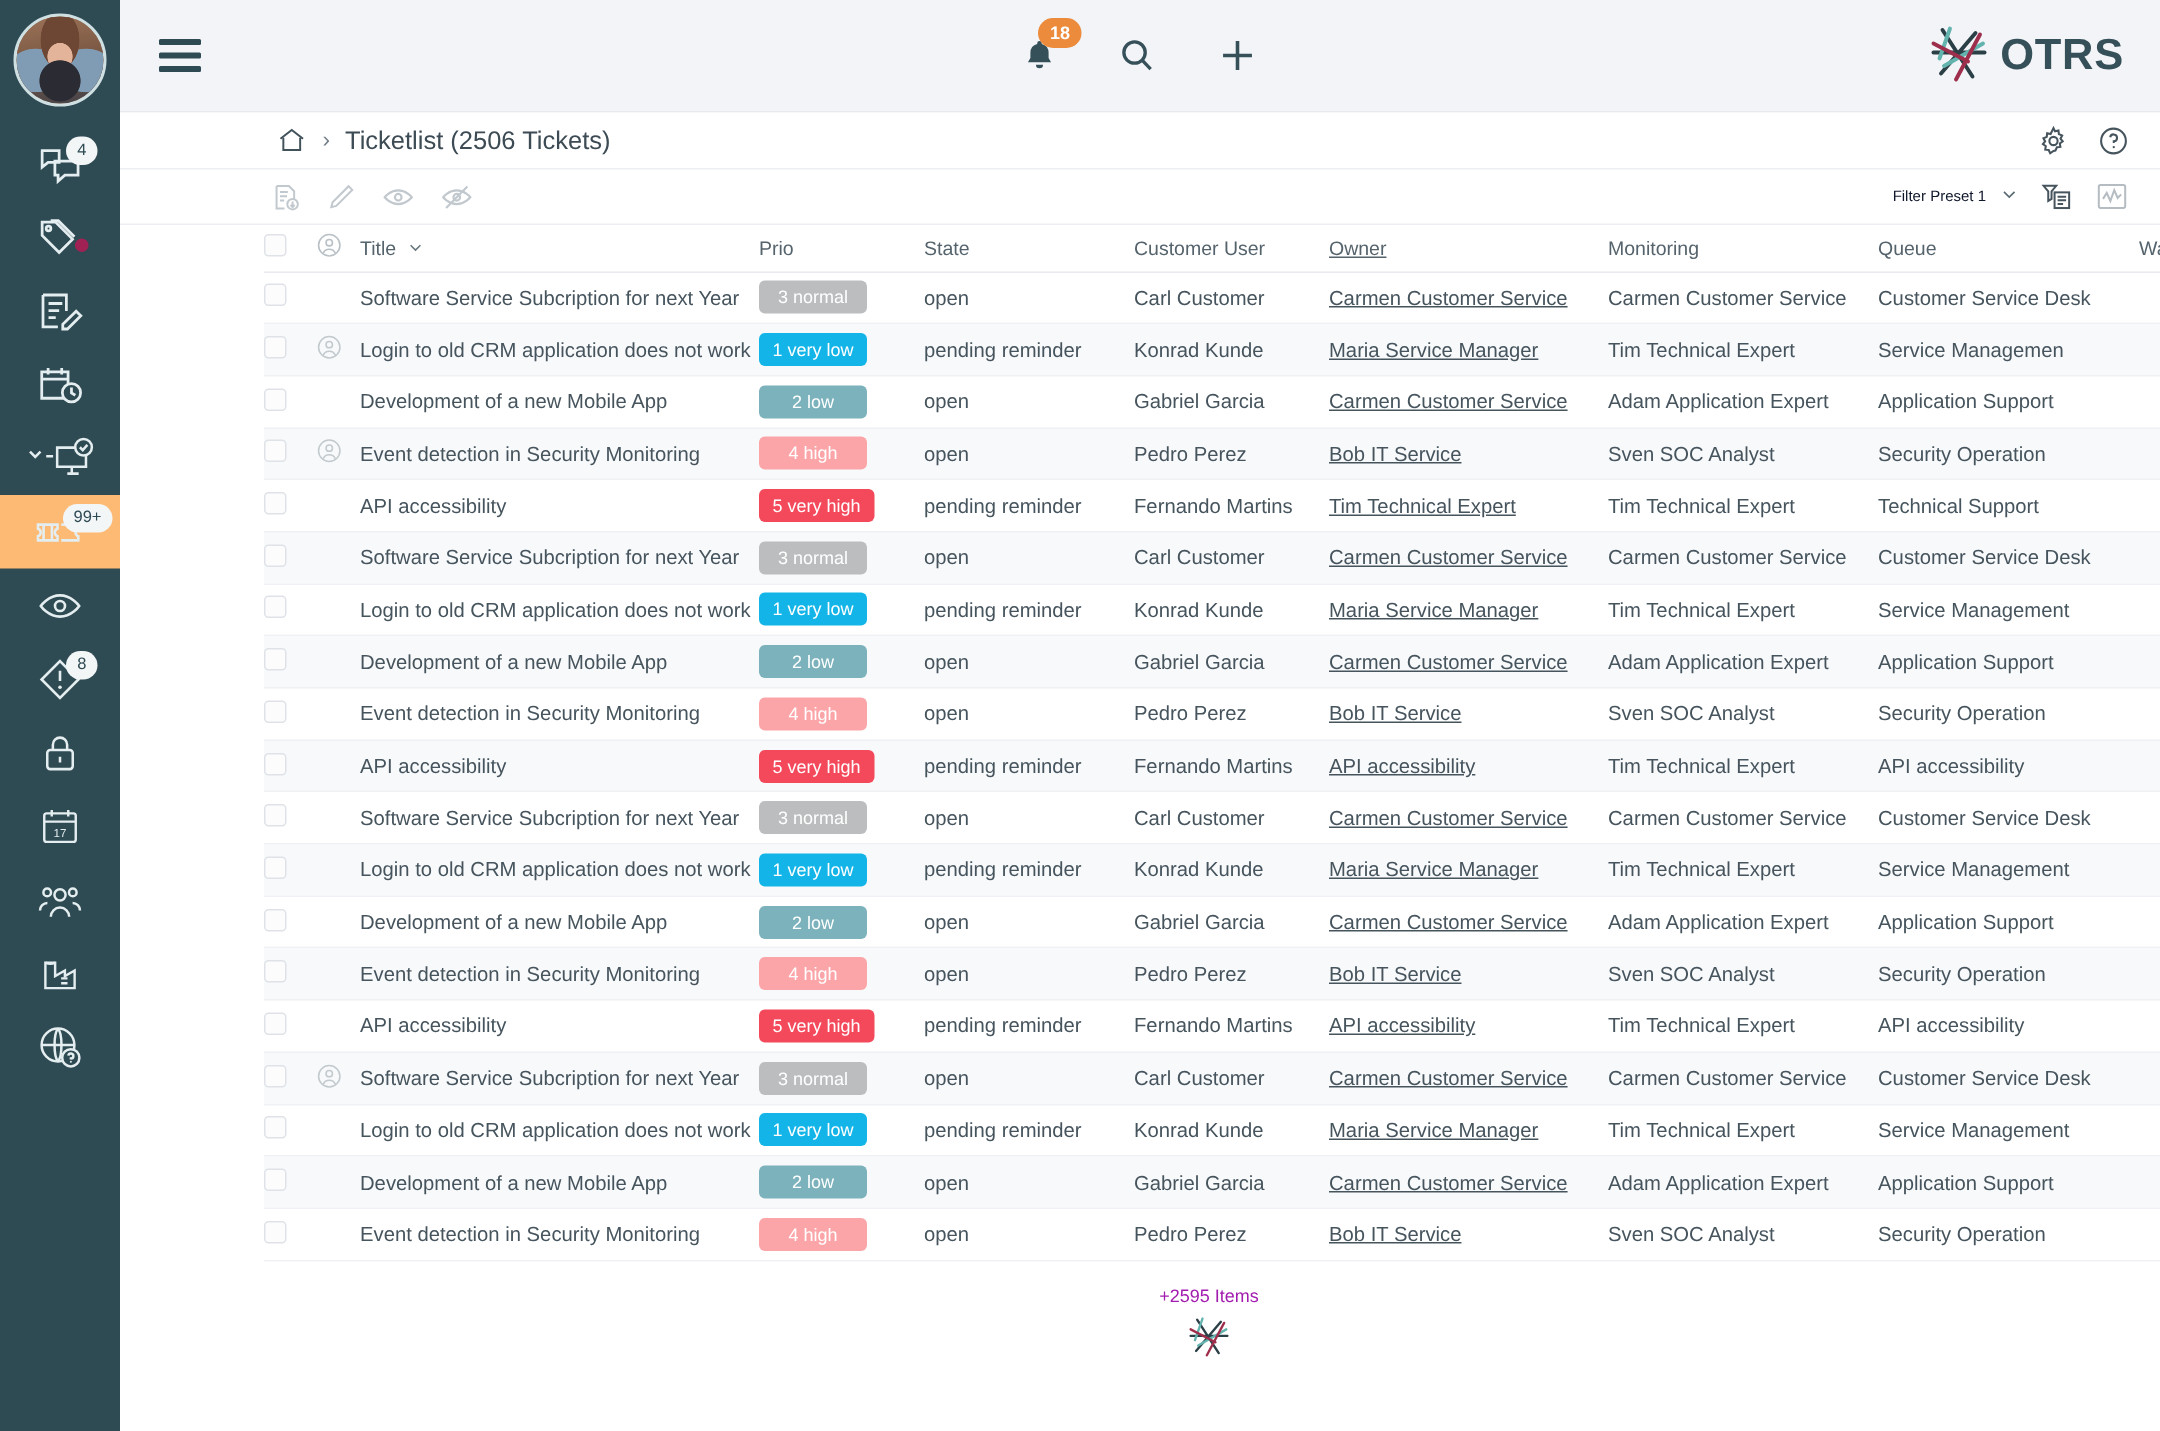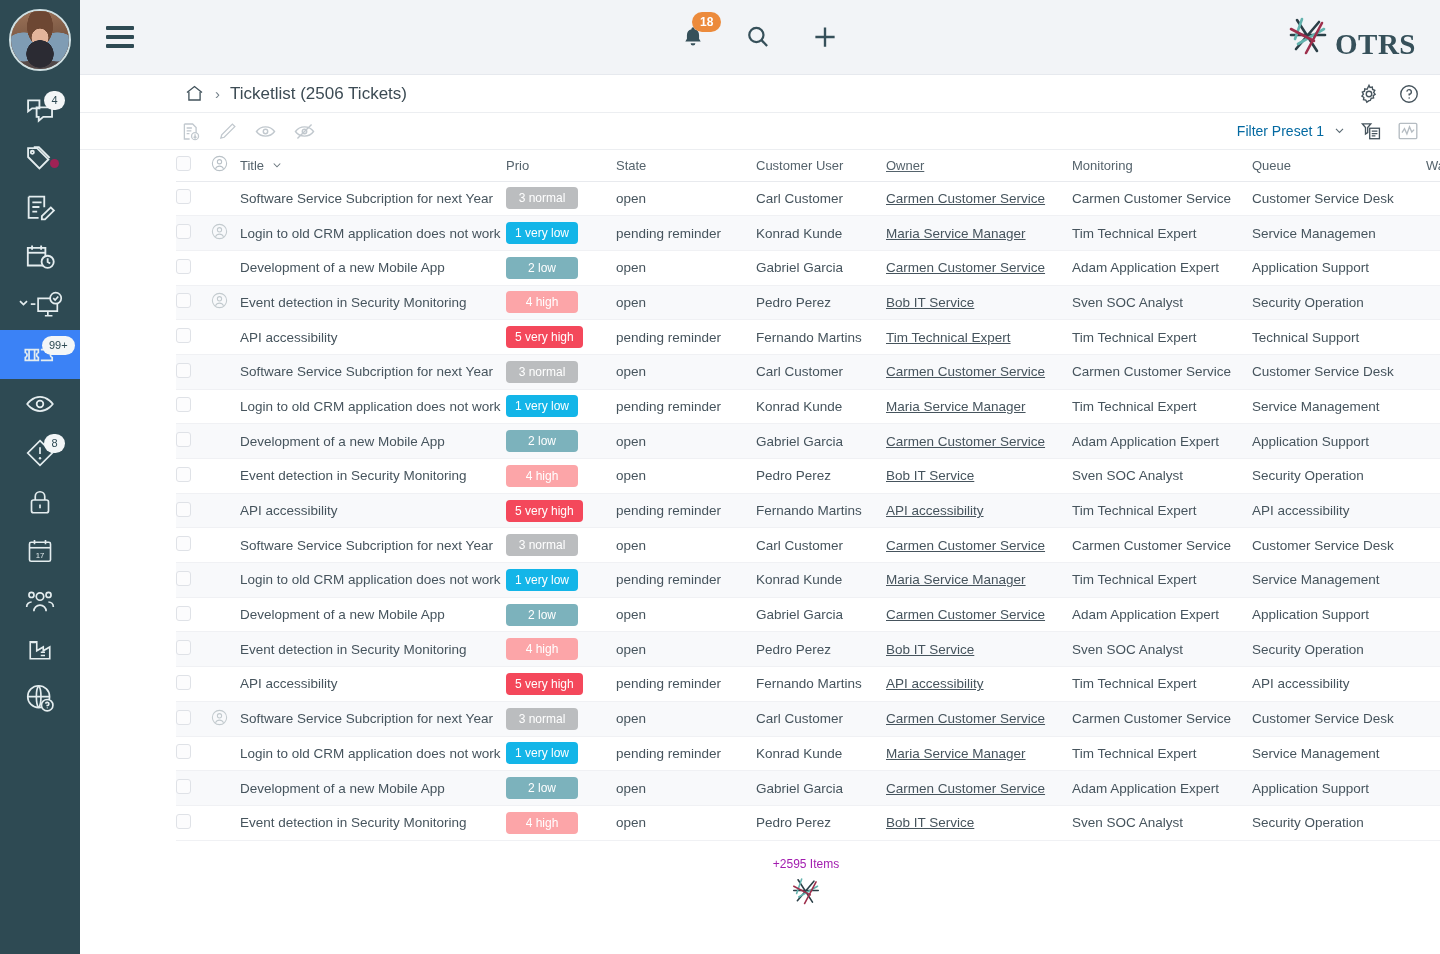--- a/index.html
+++ b/index.html
@@ -37,21 +37,21 @@
       radial-gradient(ellipse at 22% 62%, #7f9cb4 0 28%, rgba(127,156,180,0) 29%),
       radial-gradient(ellipse at 80% 62%, #7f9cb4 0 28%, rgba(127,156,180,0) 29%),
       linear-gradient(170deg, #9d7358 0%, #7d5a45 45%, #43424a 100%);
   }
   .side-item {
     width: 80px; height: 49px;
     display: flex; align-items: center; justify-content: center;
     position: relative;
     cursor: pointer;
   }
-  .side-item.active { background: #3b82f6; }
+  .side-item.active { background: #fdba74; }
   .side-item svg { display: block; }
   .side-badge {
     position: absolute;
     background: #f3f6f7; color: #2e4a53;
     font-size: 11px; line-height: 1;
     border-radius: 11px;
     padding: 4px 6px 4px 6px;
     font-weight: 400;
     min-width: 21px; text-align: center;
   }
@@ -82,21 +82,21 @@
     pointer-events: none;
   }
   .top-center > * { pointer-events: auto; }
   .top-ic { position: relative; cursor: pointer; display:flex; align-items:center; justify-content:center; }
   .bell-badge {
     position: absolute; left: 12px; top: -12px;
     background: #ec8b3c; color: #fff;
     font-size: 12px; font-weight: 700;
     border-radius: 12px; padding: 4px 8px; line-height: 1;
   }
-  .brand { margin-left: auto; display: flex; align-items: flex-end; gap: 2px; font-family: Liberation Serif, serif; }
+  .brand { margin-left: auto; display: flex; align-items: center; gap: 2px; }
   .brand-text { font-size: 29px; font-weight: 700; color: #36505a; letter-spacing: .5px; }
 
   
   .crumbbar {
     height: 38px; display: flex; align-items: center;
     padding: 0 20px 0 104px; position: relative;
     border-bottom: 1px solid #eceef1;
     background: #fff;
   }
   .crumb-left { position: absolute; left: 104px; display: flex; align-items: center; gap: 10px; }
@@ -107,21 +107,21 @@
 
   
   .toolbar {
     height: 37px; display: flex; align-items: center;
     padding: 0 20px 0 100px;
     border-bottom: 1px solid #eceef1;
     background: #fff;
   }
   .tool-icons { display: flex; align-items: center; gap: 16px; }
   .tool-right { margin-left: auto; display: flex; align-items: center; gap: 14px; }
-  .preset-label { font-size: 14px; color: #0369a1; }
+  .preset-label { font-size: 10px; color: #0f172a; }
   .chev { color:#5a6a73; font-size: 11px; }
   .preset-select { display: flex; align-items: center; gap: 9px; cursor: pointer; }
 
   
   .table-wrap { flex: 1; overflow: hidden; background: #fff; padding-left: 96px; padding-right: 4px; }
   table { width: 100%; border-collapse: collapse; table-layout: fixed; }
   thead th {
     font-weight: 400; font-size: 13px; color: #55636c;
     text-align: left; height: 31px; vertical-align: middle;
     border-bottom: 1px solid #e8eaee;

